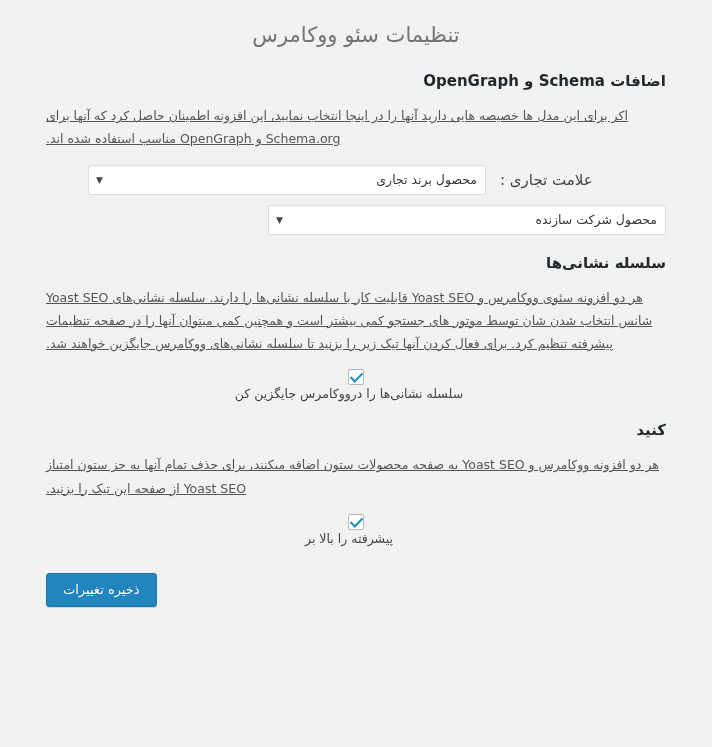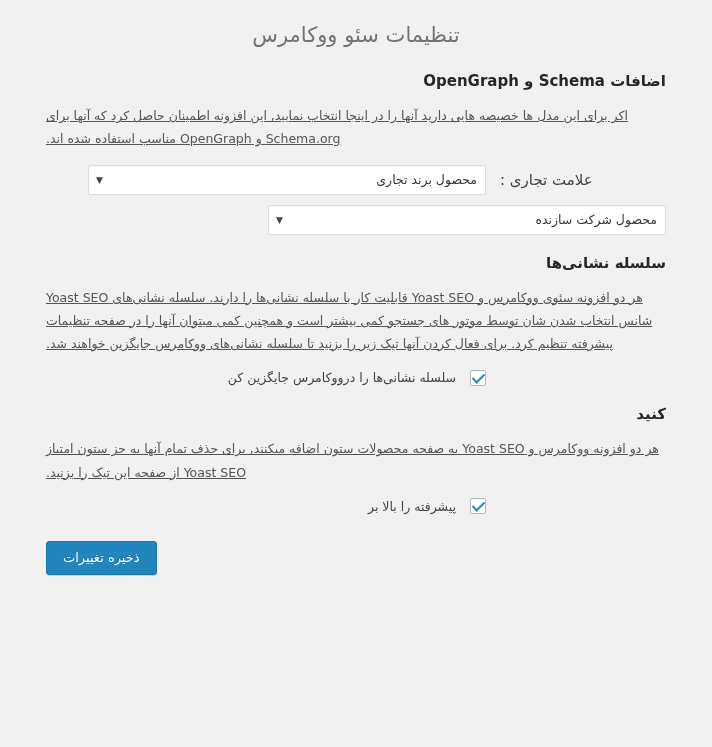--- a/index.html
+++ b/index.html
@@ -108,21 +108,21 @@
     top: 50%;
     transform: translateY(-50%);
     font-size: 9px;
     color: #444;
     pointer-events: none;
     line-height: 1;
   }
 
   .check-row {
     display: flex;
-    flex-direction: row;
+    flex-direction: column;
     align-items: center;
     justify-content: flex-start;
     margin: 12px 0 12px 0;
   }
 
   .check-spacer {
     width: 180px;
     flex: none;
   }
 

